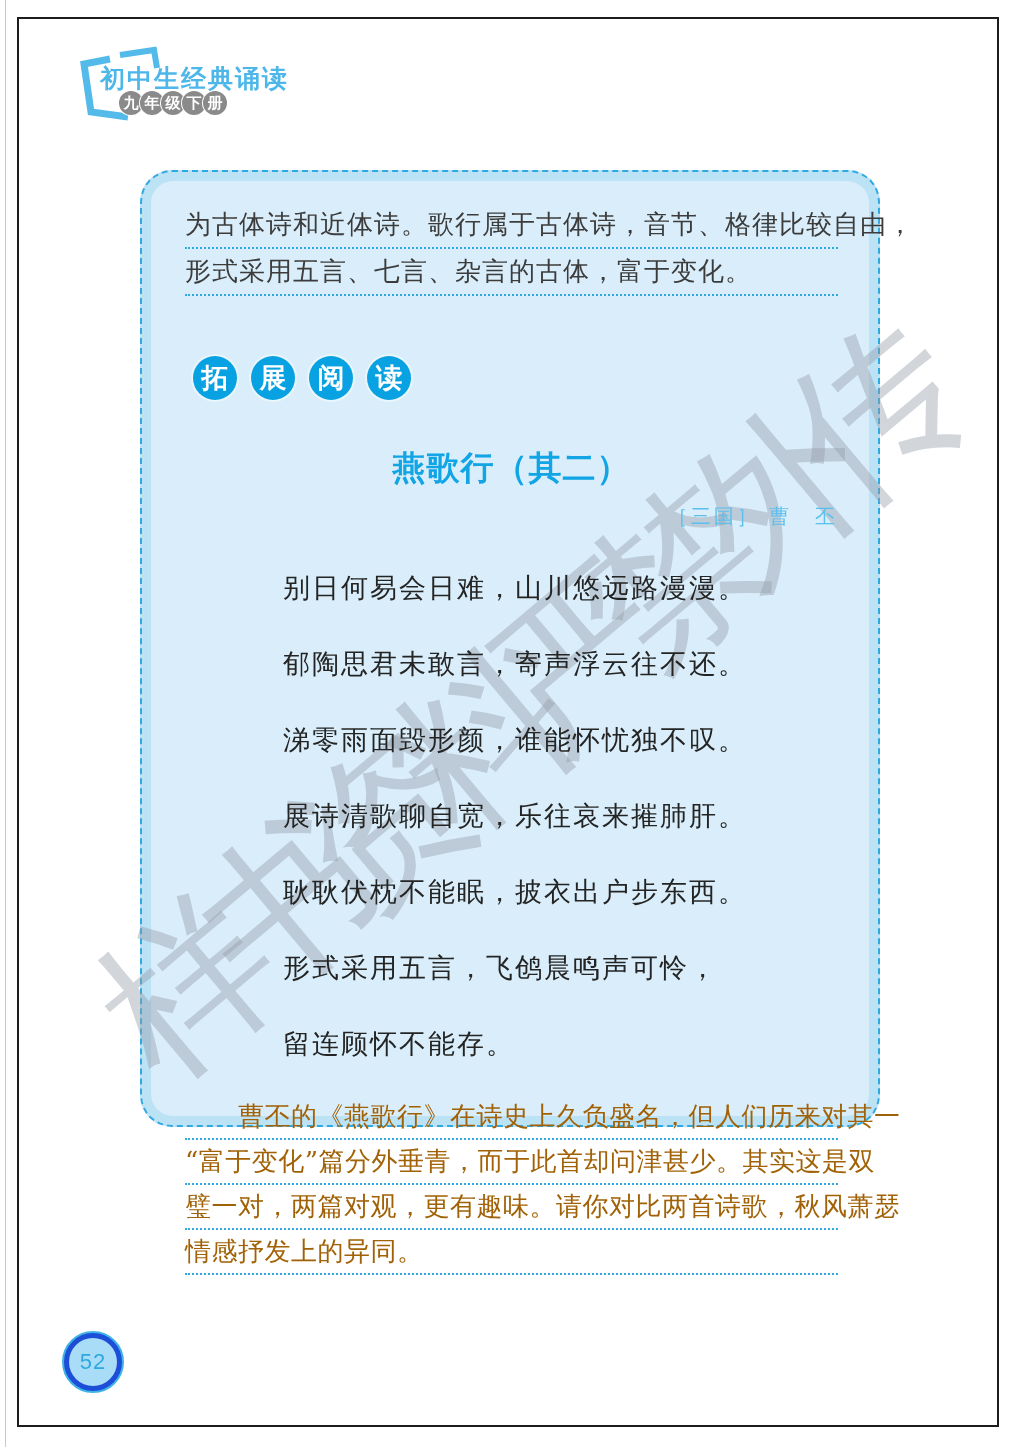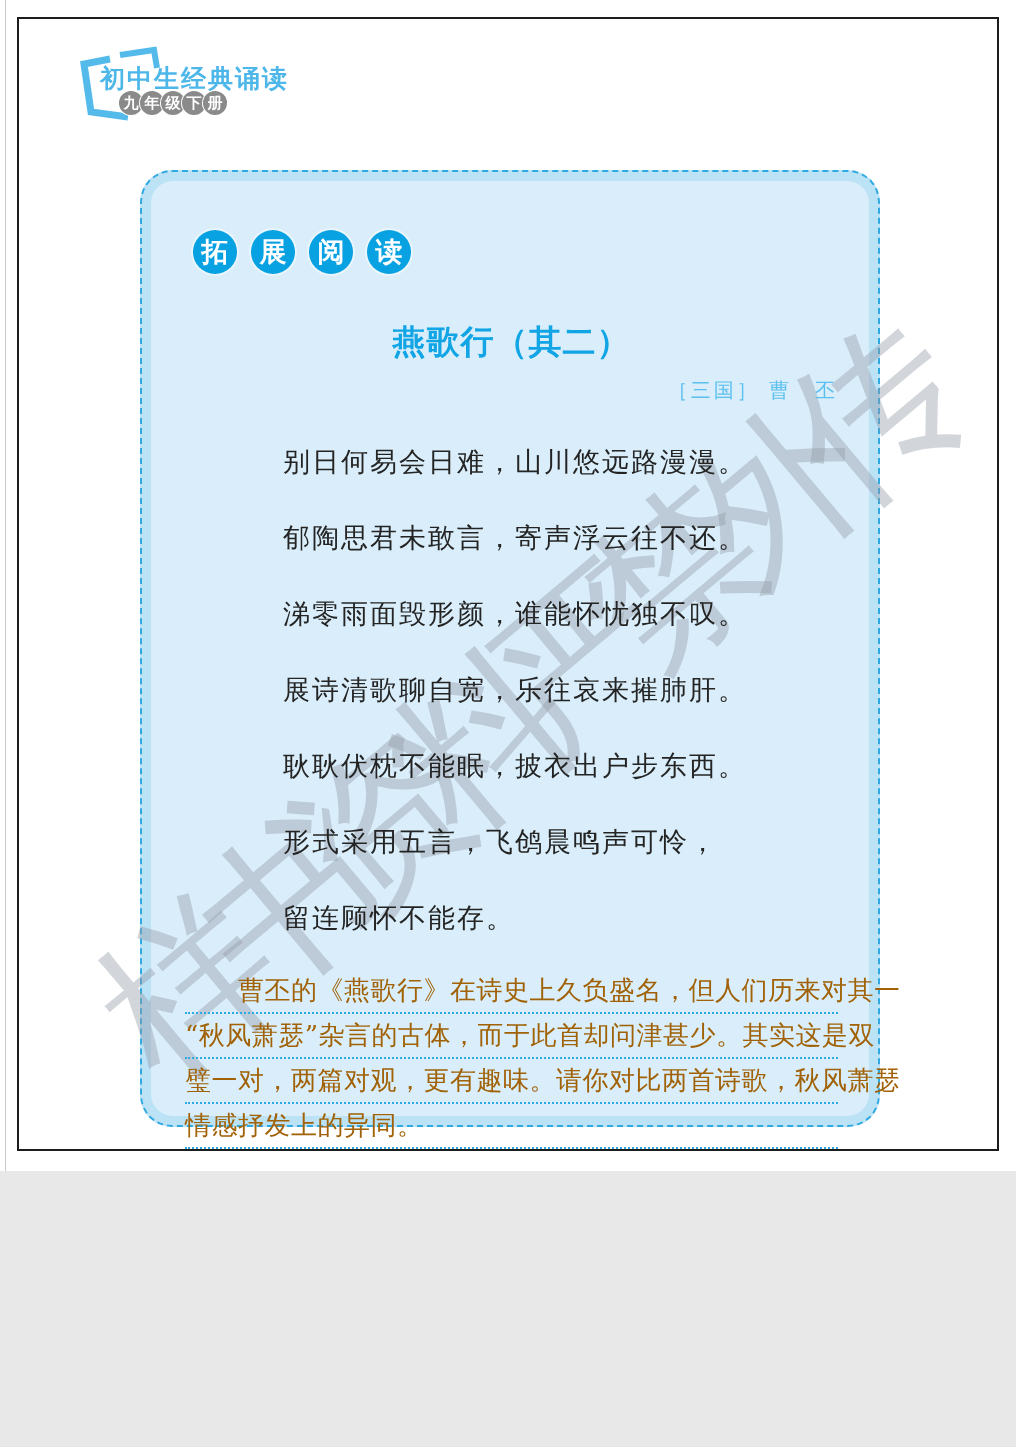--- a/index.html
+++ b/index.html
@@ -1,17 +1,17 @@
 <!DOCTYPE html>
 <html><head>
 <meta charset="utf-8">
 <style>
   html,body{margin:0;padding:0;background:#e8e8e8;}
   .page{
-    position:relative;width:1016px;height:1171px;background:#ffffff;
+    position:relative;width:1016px;height:1447px;background:#ffffff;
     overflow:hidden;font-family:"Liberation Sans",sans-serif;
   }
   .scan-edge{position:absolute;left:5px;top:0;width:1px;height:100%;background:#c9c9c9;}
   .frame{position:absolute;left:17px;top:17px;right:17px;bottom:20px;border:2px solid #1d1d1d;}
 
   
   .logo{position:absolute;left:76px;top:44px;width:220px;height:80px;}
   .logo svg{position:absolute;left:0;top:2px;}
   .logo-title{
     position:absolute;left:24px;top:18px;font-size:25px;font-weight:bold;
@@ -110,20 +110,24 @@
   </div>
 
   <div class="box-outer">
     <div class="box-inner"></div>
   </div>
 
   <div class="watermark">样书资料严禁外传</div>
 
   <div class="content">
 
+    <div class="intro">
+      <div class="ruled-line">为古体诗和近体诗。歌行属于古体诗，音节、格律比较自由，</div>
+      <div class="ruled-line">形式采用五言、七言、杂言的古体，富于变化。</div>
+    </div>
 
     <div class="badge-row">
       <span class="badge-circle">拓</span>
       <span class="badge-circle">展</span>
       <span class="badge-circle">阅</span>
       <span class="badge-circle">读</span>
     </div>
 
     <div class="poem-title">燕歌行（其二）</div>
     <div class="poem-author">［三国］ 曹　丕</div>
@@ -133,21 +137,21 @@
       <div class="poem-line">郁陶思君未敢言，寄声浮云往不还。</div>
       <div class="poem-line">涕零雨面毁形颜，谁能怀忧独不叹。</div>
       <div class="poem-line">展诗清歌聊自宽，乐往哀来摧肺肝。</div>
       <div class="poem-line">耿耿伏枕不能眠，披衣出户步东西。</div>
       <div class="poem-line">形式采用五言，飞鸧晨鸣声可怜，</div>
       <div class="poem-line">留连顾怀不能存。</div>
     </div>
 
     <div class="commentary">
       <div class="ruled-line">　　曹丕的《燕歌行》在诗史上久负盛名，但人们历来对其一</div>
-      <div class="ruled-line">“秋风萧瑟”杂言的古体，而于此首却问津甚少。其实这是双</div>
+      <div class="ruled-line">“富于变化”篇分外垂青，而于此首却问津甚少。其实这是双</div>
       <div class="ruled-line">璧一对，两篇对观，更有趣味。请你对比两首诗歌，秋风萧瑟</div>
       <div class="ruled-line">情感抒发上的异同。</div>
     </div>
 
   </div>
 
   <div class="page-num">
     <div class="page-num-inner">52</div>
   </div>
 </div>

